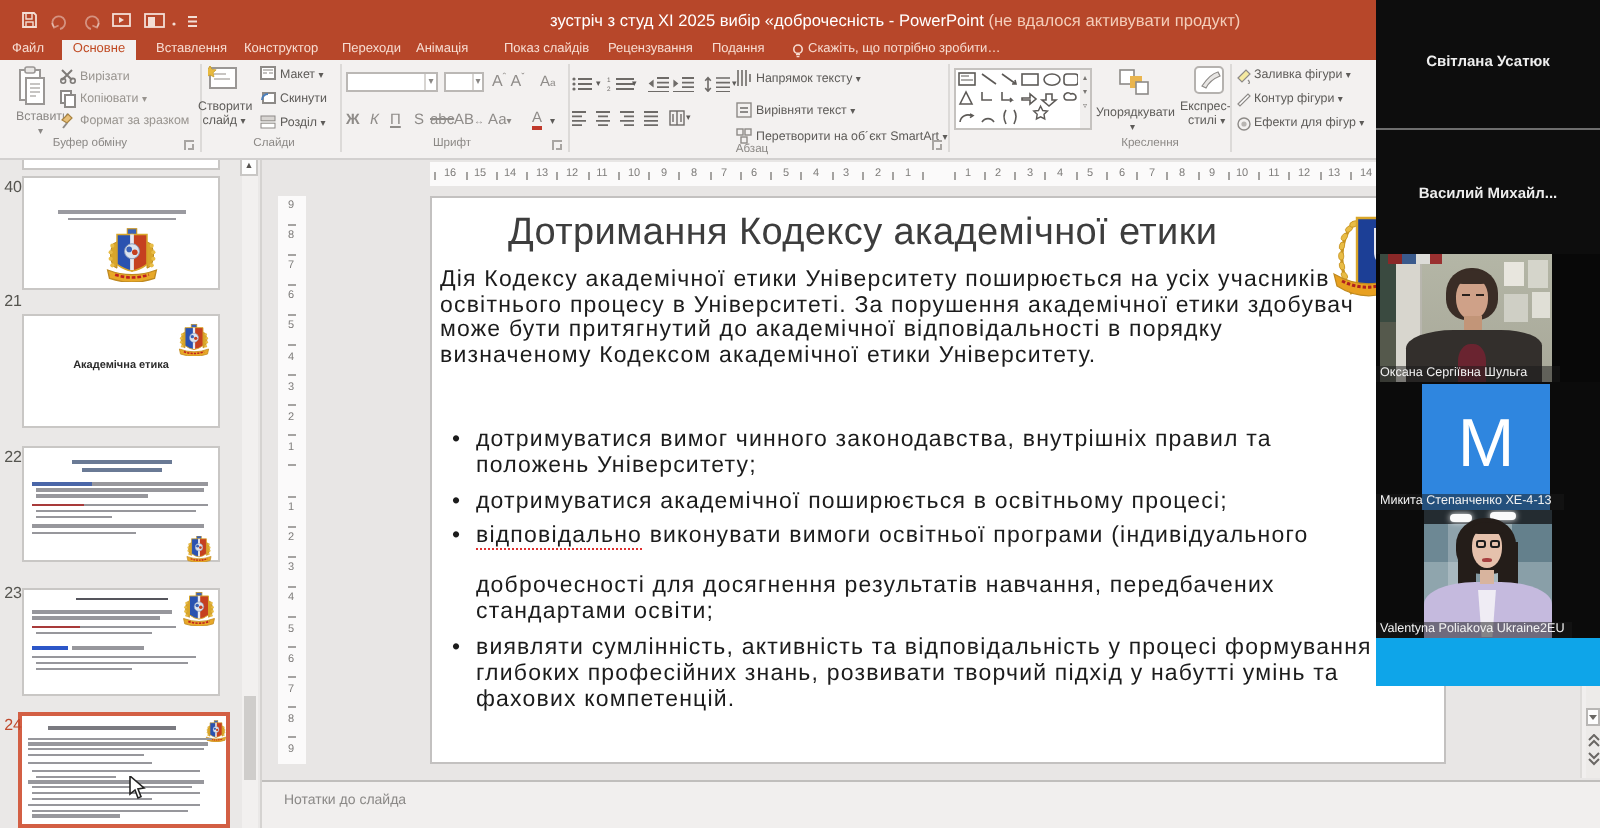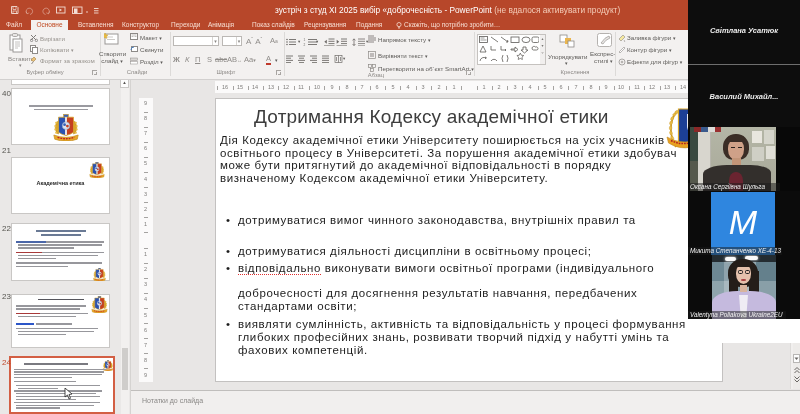--- a/index.html
+++ b/index.html
@@ -32,21 +32,21 @@
   .ml { position:absolute; background:#97979c; height:1.6px; }
   
   #slide { left:215px; top:18px; width:508px; height:284px; background:#fff; border:1px solid #c3c1c0; }
   #slide .title { position:absolute; left:38px; top:7px; white-space:nowrap; font-size:19px; color:#3d3d3d; letter-spacing:0.2px; }
   .body-line { position:absolute; left:4px; font-size:11.5px; letter-spacing:0.6px; color:#1c1c1c; white-space:nowrap; }
   .bullet-line { position:absolute; left:22px; font-size:11.5px; letter-spacing:0.6px; color:#1c1c1c; white-space:nowrap; }
   .bdot { position:absolute; left:10px; font-size:11.5px; color:#1c1c1c; }
   
   #notes { left:131px; top:390px; width:669px; height:24px; background:#f1efee; border-top:1px solid #c0bebc; }
   
-  #vpanel { left:688px; top:0; width:112px; height:343px; background:#ffffff;font-style:italic; }
+  #vpanel { left:688px; top:0; width:112px; height:343px; background:#0ea5e9; }
   .vtile { position:absolute; left:0; width:112px; overflow:hidden; }
   .vname-c { position:absolute; left:0; width:112px; text-align:center; color:#ededed; font-size:7.5px; font-weight:bold; }
   .vname { position:absolute; left:0; bottom:0; height:8px; background:rgba(25,25,25,0.5); color:#f2f2f2; font-size:6.3px; line-height:8px; padding-left:2px; white-space:nowrap; }
 </style>
 </head>
 <body>
 
   <div class="abs" id="titlebar">
     <svg class="abs" style="left:8px;top:4px;" width="92" height="13" viewBox="0 0 92 13">
       <g stroke="#f3ded5" fill="none" stroke-width="0.9">
@@ -499,22 +499,23 @@
       <b class="rtick" style="left:5px;top:270px;width:4px;height:1px;"></b>
     </div>
     <div class="abs" id="slide">
       <div class="title">Дотримання Кодексу академічної етики</div>
       <div class="body-line" style="top:35.1px;">Дія Кодексу академічної етики Університету поширюється на усіх учасників</div>
       <div class="body-line" style="top:47.6px;">освітнього процесу в Університеті. За порушення академічної етики здобувач</div>
       <div class="body-line" style="top:60.3px;">може бути притягнутий до академічної відповідальності в порядку</div>
       <div class="body-line" style="top:72.9px;">визначеному Кодексом академічної етики Університету.</div>
       <div class="bdot" style="top:115.1px;">•</div>
       <div class="bullet-line" style="top:115.1px;">дотримуватися вимог чинного законодавства, внутрішніх правил та</div>
+      <div class="bullet-line" style="top:127.6px;">положень Університету;</div>
       <div class="bdot" style="top:145.6px;">•</div>
-      <div class="bullet-line" style="top:145.6px;">дотримуватися діяльності дисципліни в освітньому процесі;</div>
+      <div class="bullet-line" style="top:145.6px;">дотримуватися академічної поширюється в освітньому процесі;</div>
       <div class="bdot" style="top:163.1px;">•</div>
       <div class="bullet-line" style="top:163.1px;"><span style="border-bottom:1px dotted #e03030;">відповідально</span> виконувати вимоги освітньої програми (індивідуального</div>
       <div class="bullet-line" style="top:188.1px;">доброчесності для досягнення результатів навчання, передбачених</div>
       <div class="bullet-line" style="top:200.6px;">стандартами освіти;</div>
       <div class="bdot" style="top:219.1px;">•</div>
       <div class="bullet-line" style="top:219.1px;">виявляти сумлінність, активність та відповідальність у процесі формування</div>
       <div class="bullet-line" style="top:232.1px;">глибоких професійних знань, розвивати творчий підхід у набутті умінь та</div>
       <div class="bullet-line" style="top:245.1px;">фахових компетенцій.</div>
       <svg style="position:absolute;left:450px;top:9px;" width="26" height="45" viewBox="0 0 26 45">
         <path d="M11 3 C3 13 3 27 10 39" fill="none" stroke="#c89420" stroke-width="1.6"></path>

